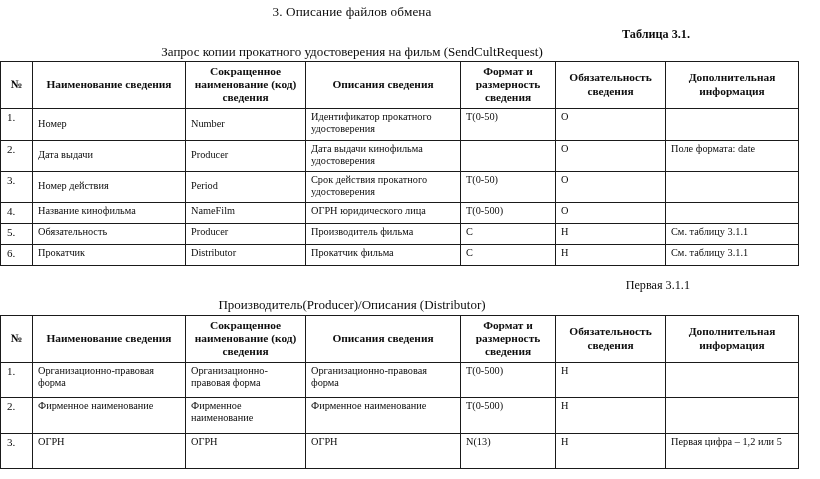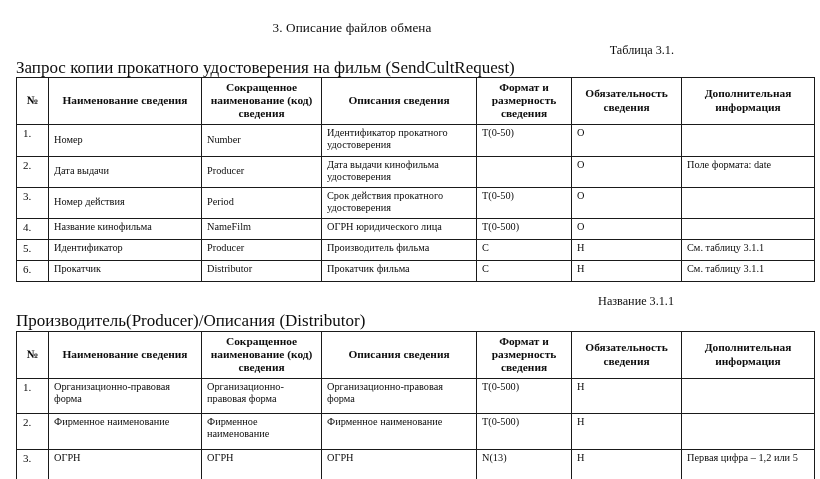--- a/index.html
+++ b/index.html
@@ -15,45 +15,46 @@
     font-family: "Liberation Serif", "DejaVu Serif", serif;
     color: #0d0d0d;
     -webkit-font-smoothing: none;
   }
 
   .page {
     position: relative;
     width: 704px;
     height: 479px;
     box-sizing: border-box;
-    padding: 16px;
+    padding: 0;
   }
 
   
   .doc-heading {
     text-align: center;
     font-size: 13.2px;
     line-height: 15.5px;
     letter-spacing: 0.1px;
   }
   .doc-heading.first { padding-top: 4px; }
 
   
   .table-label {
     text-align: right;
     font-size: 12.2px;
     line-height: 14px;
     padding-right: 14px;
   }
-  .table-label.t1 { margin-top: 7px; }
+  .table-label.t1 { margin-top: 7px; font-weight: bold; }
   .table-label.t2 { margin-top: 12px; }
 
   
   .table-title {
-    font-size: 17px;
+    text-align: center;
+    font-size: 13px;
     line-height: 15px;
     margin-top: 3px;
     margin-bottom: 2px;
   }
   .table-title.t2 {
     margin-top: 5px;
     margin-bottom: 3px;
   }
 
   
@@ -179,40 +180,40 @@
         <td class="num">4.</td>
         <td>Название кинофильма</td>
         <td>NameFilm</td>
         <td>ОГРН юридического лица</td>
         <td>Т(0-500)</td>
         <td>О</td>
         <td></td>
       </tr>
       <tr class="h21">
         <td class="num">5.</td>
-        <td>Идентификатор</td>
+        <td>Обязательность</td>
         <td>Producer</td>
         <td>Производитель фильма</td>
         <td>С</td>
         <td>Н</td>
         <td>См. таблицу 3.1.1</td>
       </tr>
       <tr class="h21">
         <td class="num">6.</td>
         <td>Прокатчик</td>
         <td>Distributor</td>
         <td>Прокатчик фильма</td>
         <td>С</td>
         <td>Н</td>
         <td>См. таблицу 3.1.1</td>
       </tr>
     </tbody>
   </table>
 
-  <div class="table-label t2">Название 3.1.1</div>
+  <div class="table-label t2">Первая 3.1.1</div>
 
   <div class="table-title t2">Производитель(Producer)/Описания (Distributor)</div>
 
   <table class="grid">
     <colgroup>
       <col class="c-num">
         <col class="c-name">
         <col class="c-short">
       <col class="c-desc">
         <col class="c-fmt">

